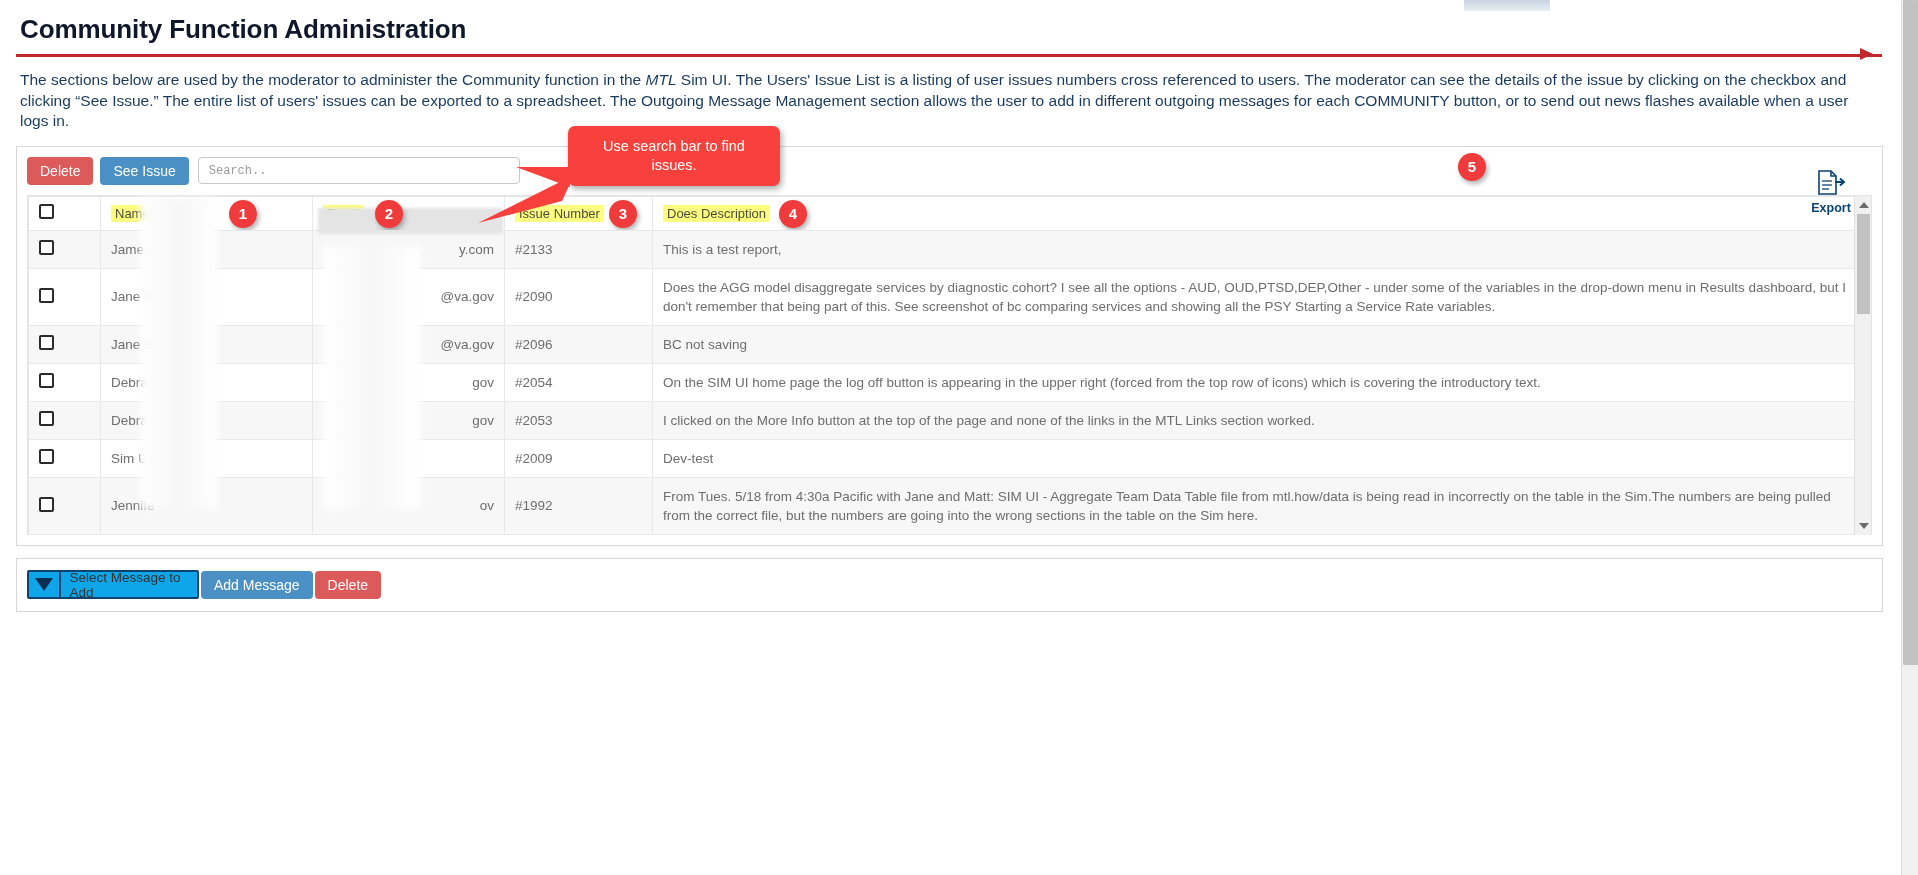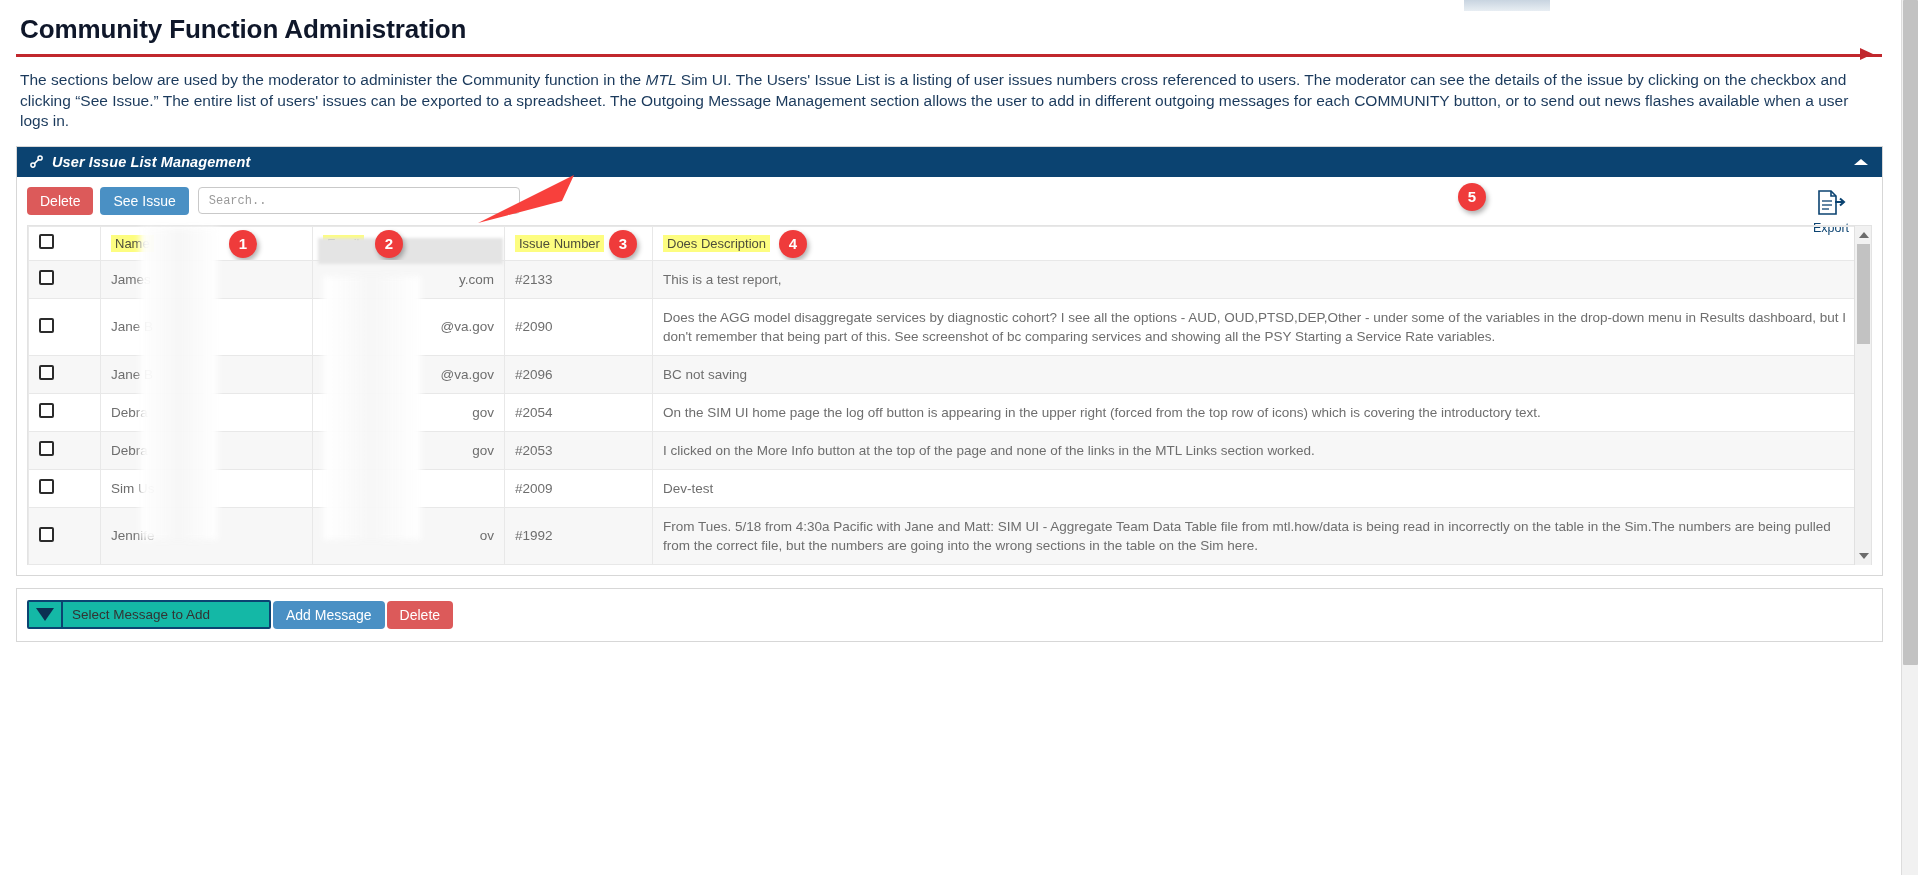--- a/index.html
+++ b/index.html
@@ -143,22 +143,22 @@
     margin-left: 9px;
     width: 322px; height: 27px;
     border: 1px solid #c9c9c9; border-radius: 4px;
     padding: 0 10px; font-size: 12px;
     color: #555; font-family: Liberation Mono, monospace;
     outline: none;
   }
   .search-input::placeholder { color: #9a9a9a; }
 
   .export-wrap {
-    position: absolute; right: 24px; top: 12px;
-    text-align: center; cursor: pointer; width: 54px;
+    position: absolute; right: 24px; top: 22px;
+    text-align: center; cursor: pointer; width: 54px; font-weight: bold;
   }
   .export-label { color: #0b4371; font-size: 12.5px; display:block; margin-top: 1px; }
 
   
   .badge {
     position: absolute;
     width: 28px; height: 28px; border-radius: 50%;
     background: #ef3b3b; color: #fff;
     font-size: 15px; font-weight: bold;
     display: flex; align-items: center; justify-content: center;
@@ -214,21 +214,21 @@
   }
   .arrow-up { top: 6px; border-bottom: 6px solid #6b6b6b; }
   .arrow-dn { bottom: 6px; border-top: 6px solid #6b6b6b; }
 
   
   .panel2 { margin-top: 12px; }
   .msg-toolbar { display: flex; align-items: center; padding: 10px 10px; height: 52px; }
   .select-box {
     display: flex; align-items: center;
     border: 2px solid #0b4371; border-radius: 2px;
-    height: 29px; width: 244px; background: #14b8a6; cursor: pointer;
+    height: 29px; width: 172px; background: #0ea5e9; cursor: pointer;
   }
   .select-arrow {
     width: 34px; height: 100%;
     display: flex; align-items: center; justify-content: center;
     border-right: 2px solid #0b4371;
   }
   .select-tri {
     width: 0; height: 0;
     border-left: 9px solid transparent; border-right: 9px solid transparent;
     border-top: 13px solid #0b2f52;
@@ -248,38 +248,29 @@
 
   <div class="title">Community Function Administration</div>
 
   <div class="rule-wrap">
     <div class="rule"></div>
     <div class="rule-arrow"></div>
   </div>
 
   <div class="intro"><span>The sections below are used by the moderator to administer the Community function in the </span><i>MTL</i><span> Sim UI. The Users' Issue List is a listing of user issues numbers cross referenced to users. The moderator can see the details of the issue by clicking on the checkbox and clicking “See Issue.”  The entire list of users' issues can be exported to a spreadsheet. The Outgoing Message Management section allows the user to add in different outgoing messages for each COMMUNITY button, or to send out news flashes available when a user logs in.</span></div>
 
+  <div class="callout">
+    <span>Use search bar to find issues.</span>
+    <div class="callout-tail"></div>
+  </div>
   <svg class="callout-pointer" viewBox="0 0 100 50">
     <polygon points="0,48 96,0 84,26" fill="#f8403c"></polygon>
   </svg>
 
   <div class="panel" style="margin-top:14px;">
-    <div class="panel-head">
-      <span class="link-icon">
-        <svg width="15" height="15" viewBox="0 0 16 16">
-          <g stroke="#ffffff" stroke-width="1.6" fill="none" stroke-linecap="round">
-            <path d="M6 10 L10 6"></path>
-            <circle cx="4.2" cy="11.8" r="2.2"></circle>
-            <circle cx="11.8" cy="4.2" r="2.2"></circle>
-          </g>
-        </svg>
-      </span>
-      <span class="panel-title">User Issue List Management</span>
-      <div class="chev-up"></div>
-    </div>
 
     <div class="toolbar">
       <button class="btn btn-danger">Delete</button>
       <button class="btn btn-primary">See Issue</button>
       <input class="search-input" type="text" placeholder="Search.." style="">
 
       <div class="badge" style="left:1441px; top:6px;">5</div>
 
       <div class="export-wrap">
         <svg width="30" height="27" viewBox="0 0 30 27">

